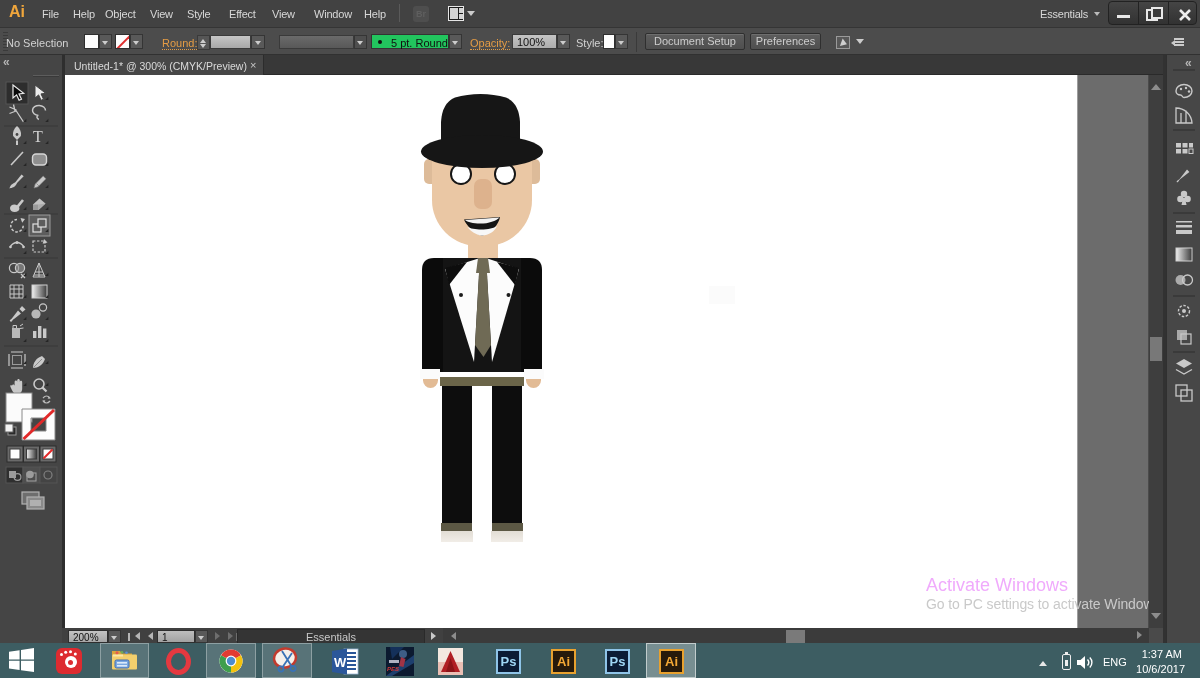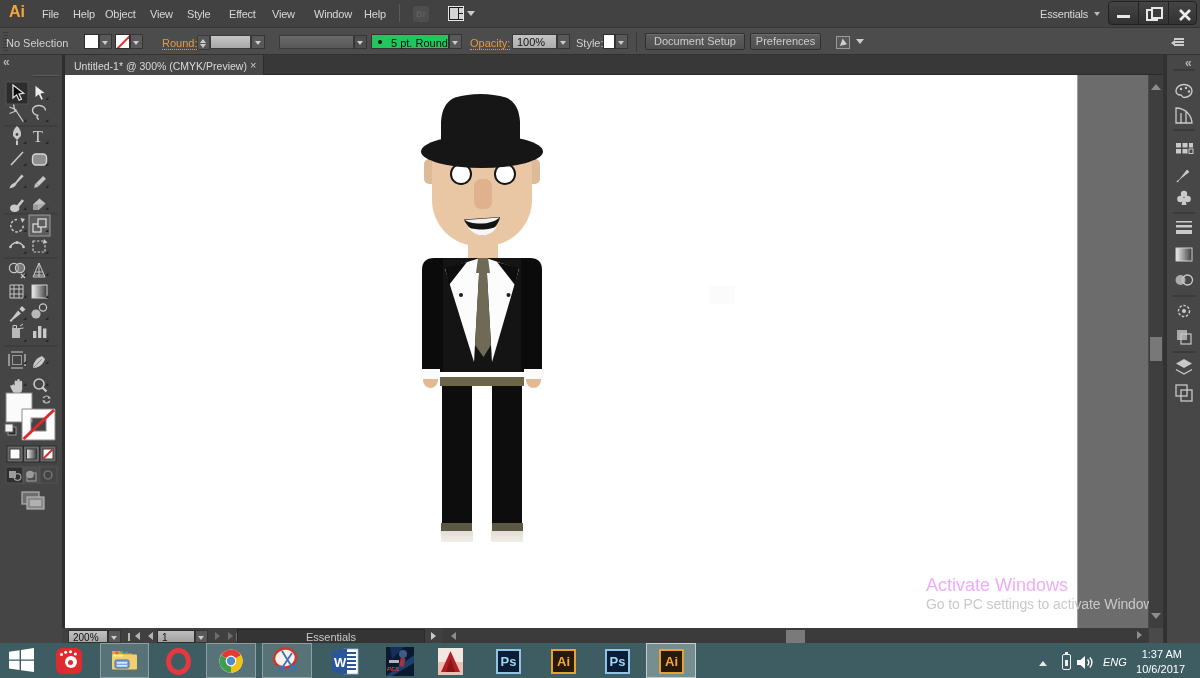--- a/index.html
+++ b/index.html
@@ -542,17 +542,17 @@
 
     <div class="abs" style="left:1039px;top:14px;width:0;height:0;border:4.5px solid transparent;border-bottom:5.5px solid #e8e8e8;"></div>
     <div class="abs" style="left:1062px;top:11px;width:9px;height:16px;border:1.5px solid #eee;border-radius:2px;box-sizing:border-box;">
         <div class="abs" style="left:1.5px;top:5px;width:3px;height:6px;background:#eee;"></div>
         <div class="abs" style="left:2px;top:-3.5px;width:2.5px;height:2px;background:#eee;"></div>
       </div>
     <svg class="abs" style="left:1077px;top:12px;" width="17" height="15" viewBox="0 0 17 15">
       <path d="M0,5 H3.5 L8,1 V14 L3.5,10 H0 Z" fill="#fff"></path>
       <path d="M10.5,4.5 A4.5,4.5 0 0 1 10.5,10.5 M12.8,2.5 A7,7 0 0 1 12.8,12.5" stroke="#fff" stroke-width="1.4" fill="none"></path>
     </svg>
-    <div class="tray" style="left:1103px;top:12.5px;font-style:italic;">ENG</div>
+    <div class="tray" style="left:1103px;top:12.5px;">ENG</div>
     <div class="tray" style="left:1122px;top:5px;width:60px;text-align:right;">1:37 AM</div>
     <div class="tray" style="left:1115px;top:19.5px;width:70px;text-align:right;">10/6/2017</div>
   </div>
 </div>
 
 </body></html>

